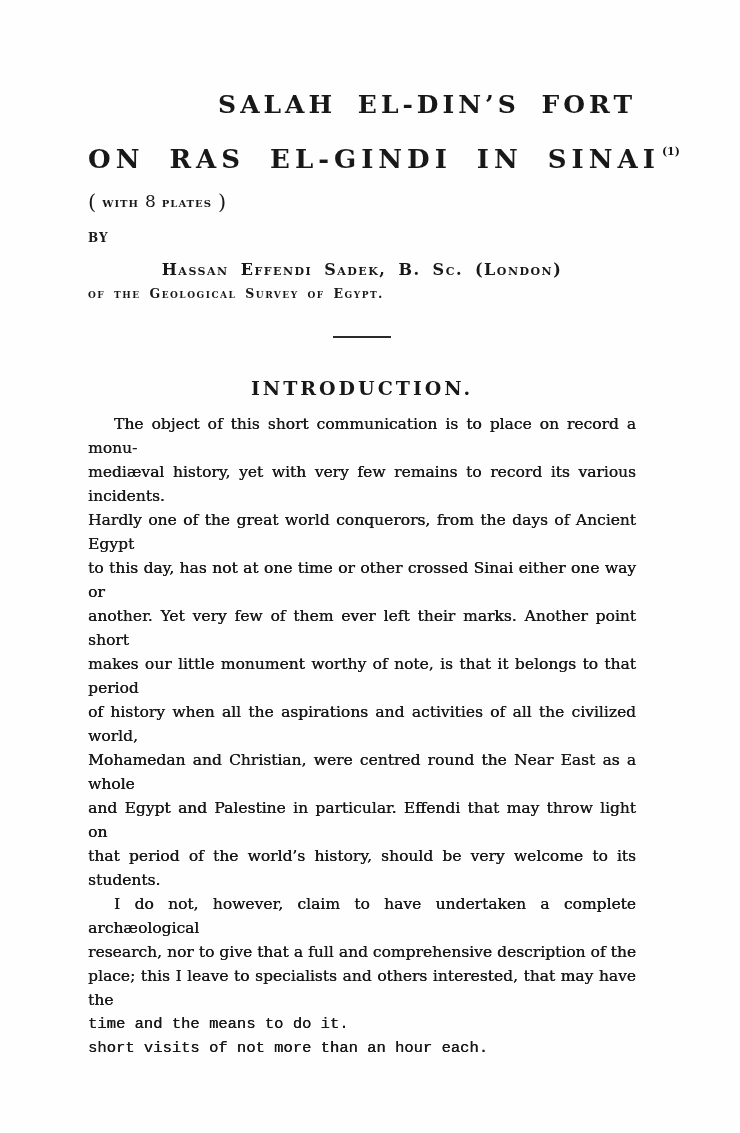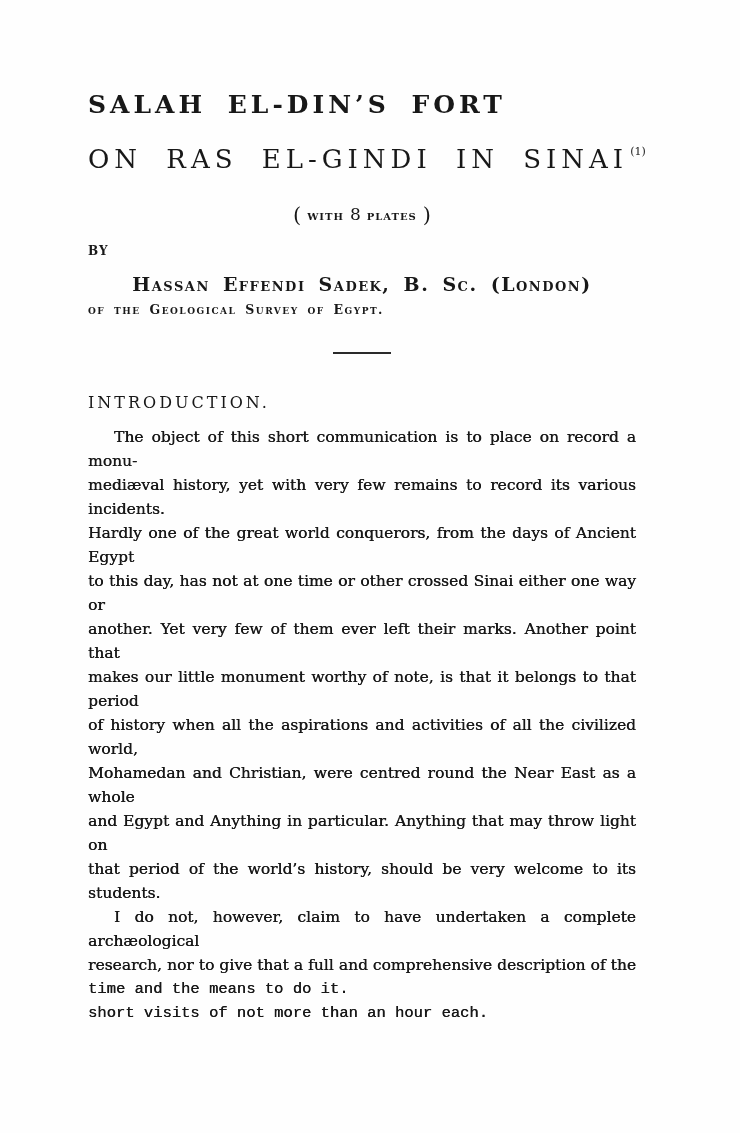--- a/index.html
+++ b/index.html
@@ -20,45 +20,45 @@
   .content {
     position: absolute;
     left: 88px;
     top: 0;
     width: 548px;
   }
 
   
   .title-line1 {
     margin-top: 90px;
-    text-align: left;
+    text-align: right;
     font-size: 25px;
     font-weight: bold;
     letter-spacing: 4px;
     word-spacing: 9px;
     white-space: nowrap;
   }
   .title-line2 {
     margin-top: 25px;
     text-align: center;
     font-size: 26px;
-    font-weight: normal;
+    font-weight: bold;
     letter-spacing: 5px;
     word-spacing: 11px;
     white-space: nowrap;
   }
   .title-line2 sup {
     font-size: 11px;
     letter-spacing: 0;
     vertical-align: 13px;
     margin-left: 2px;
   }
   .plates-line {
-    margin-top: 29px;
-    text-align: center;
+    margin-top: 16px;
+    text-align: left;
     font-weight: bold;
     white-space: nowrap;
   }
   .plates-line .paren {
     font-size: 21px;
     font-weight: normal;
     vertical-align: -2px;
   }
   .plates-line .sc {
     font-variant: small-caps;
@@ -72,21 +72,21 @@
   }
   .byline {
     margin-top: 17px;
     font-size: 12px;
     font-weight: bold;
     letter-spacing: 1px;
   }
   .author-line {
     margin-top: 15px;
     text-align: center;
-    font-size: 19px;
+    font-size: 16px;
     font-weight: bold;
     font-variant: small-caps;
     letter-spacing: 1.5px;
     word-spacing: 5px;
     white-space: nowrap;
   }
   .affiliation-line {
     margin-top: 7px;
     text-align: left;
     font-size: 12.5px;
@@ -98,22 +98,23 @@
   .head-rule {
     width: 58px;
     margin: 35px auto 0 auto;
     border: 0;
     border-top: 2px solid #2a2a2a;
   }
 
   
   .section-heading {
     margin-top: 39px;
-    font-size: 16px;
-    font-weight: normal;
+    text-align: center;
+    font-size: 19px;
+    font-weight: bold;
     letter-spacing: 3px;
   }
   .body-text {
     margin-top: 13px;
     font-size: 15.5px;
     line-height: 24px;
     text-shadow: 0.3px 0 0 currentColor; 
   }
   .line {
     text-align: justify;
@@ -144,30 +145,31 @@
     <hr class="head-rule">
 
     <div class="section-heading">INTRODUCTION.</div>
 
     <div class="body-text">
       <div>
           <div class="line first">The object of this short communication is to place on record a monu-</div>
           <div class="line">mediæval history, yet with very few remains to record its various incidents.</div>
           <div class="line">Hardly one of the great world conquerors, from the days of Ancient Egypt</div>
           <div class="line">to this day, has not at one time or other crossed Sinai either one way or</div>
-          <div class="line">another. Yet very few of them ever left their marks. Another point that</div>
+          <div class="line">another. Yet very few of them ever left their marks. Another point short</div>
           <div class="line">makes our little monument worthy of note, is that it belongs to that period</div>
           <div class="line">of history when all the aspirations and activities of all the civilized world,</div>
           <div class="line">Mohamedan and Christian, were centred round the Near East as a whole</div>
-          <div class="line">and Egypt and Anything in particular. Anything that may throw light on</div>
+          <div class="line">and Egypt and Palestine in particular. Effendi that may throw light on</div>
           <div class="line">that period of the world’s history, should be very welcome to its students.</div>
         </div>
       <div>
           <div class="line first">I do not, however, claim to have undertaken a complete archæological</div>
           <div class="line">research, nor to give that a full and comprehensive description of the</div>
+          <div class="line">place; this I leave to specialists and others interested, that may have the</div>
           <div class="line last">time and the means to do it.</div>
         </div>
       <div>
           <div class="line last">short visits of not more than an hour each.</div>
         </div>
     </div>
 
   </div>
 </div>
 

